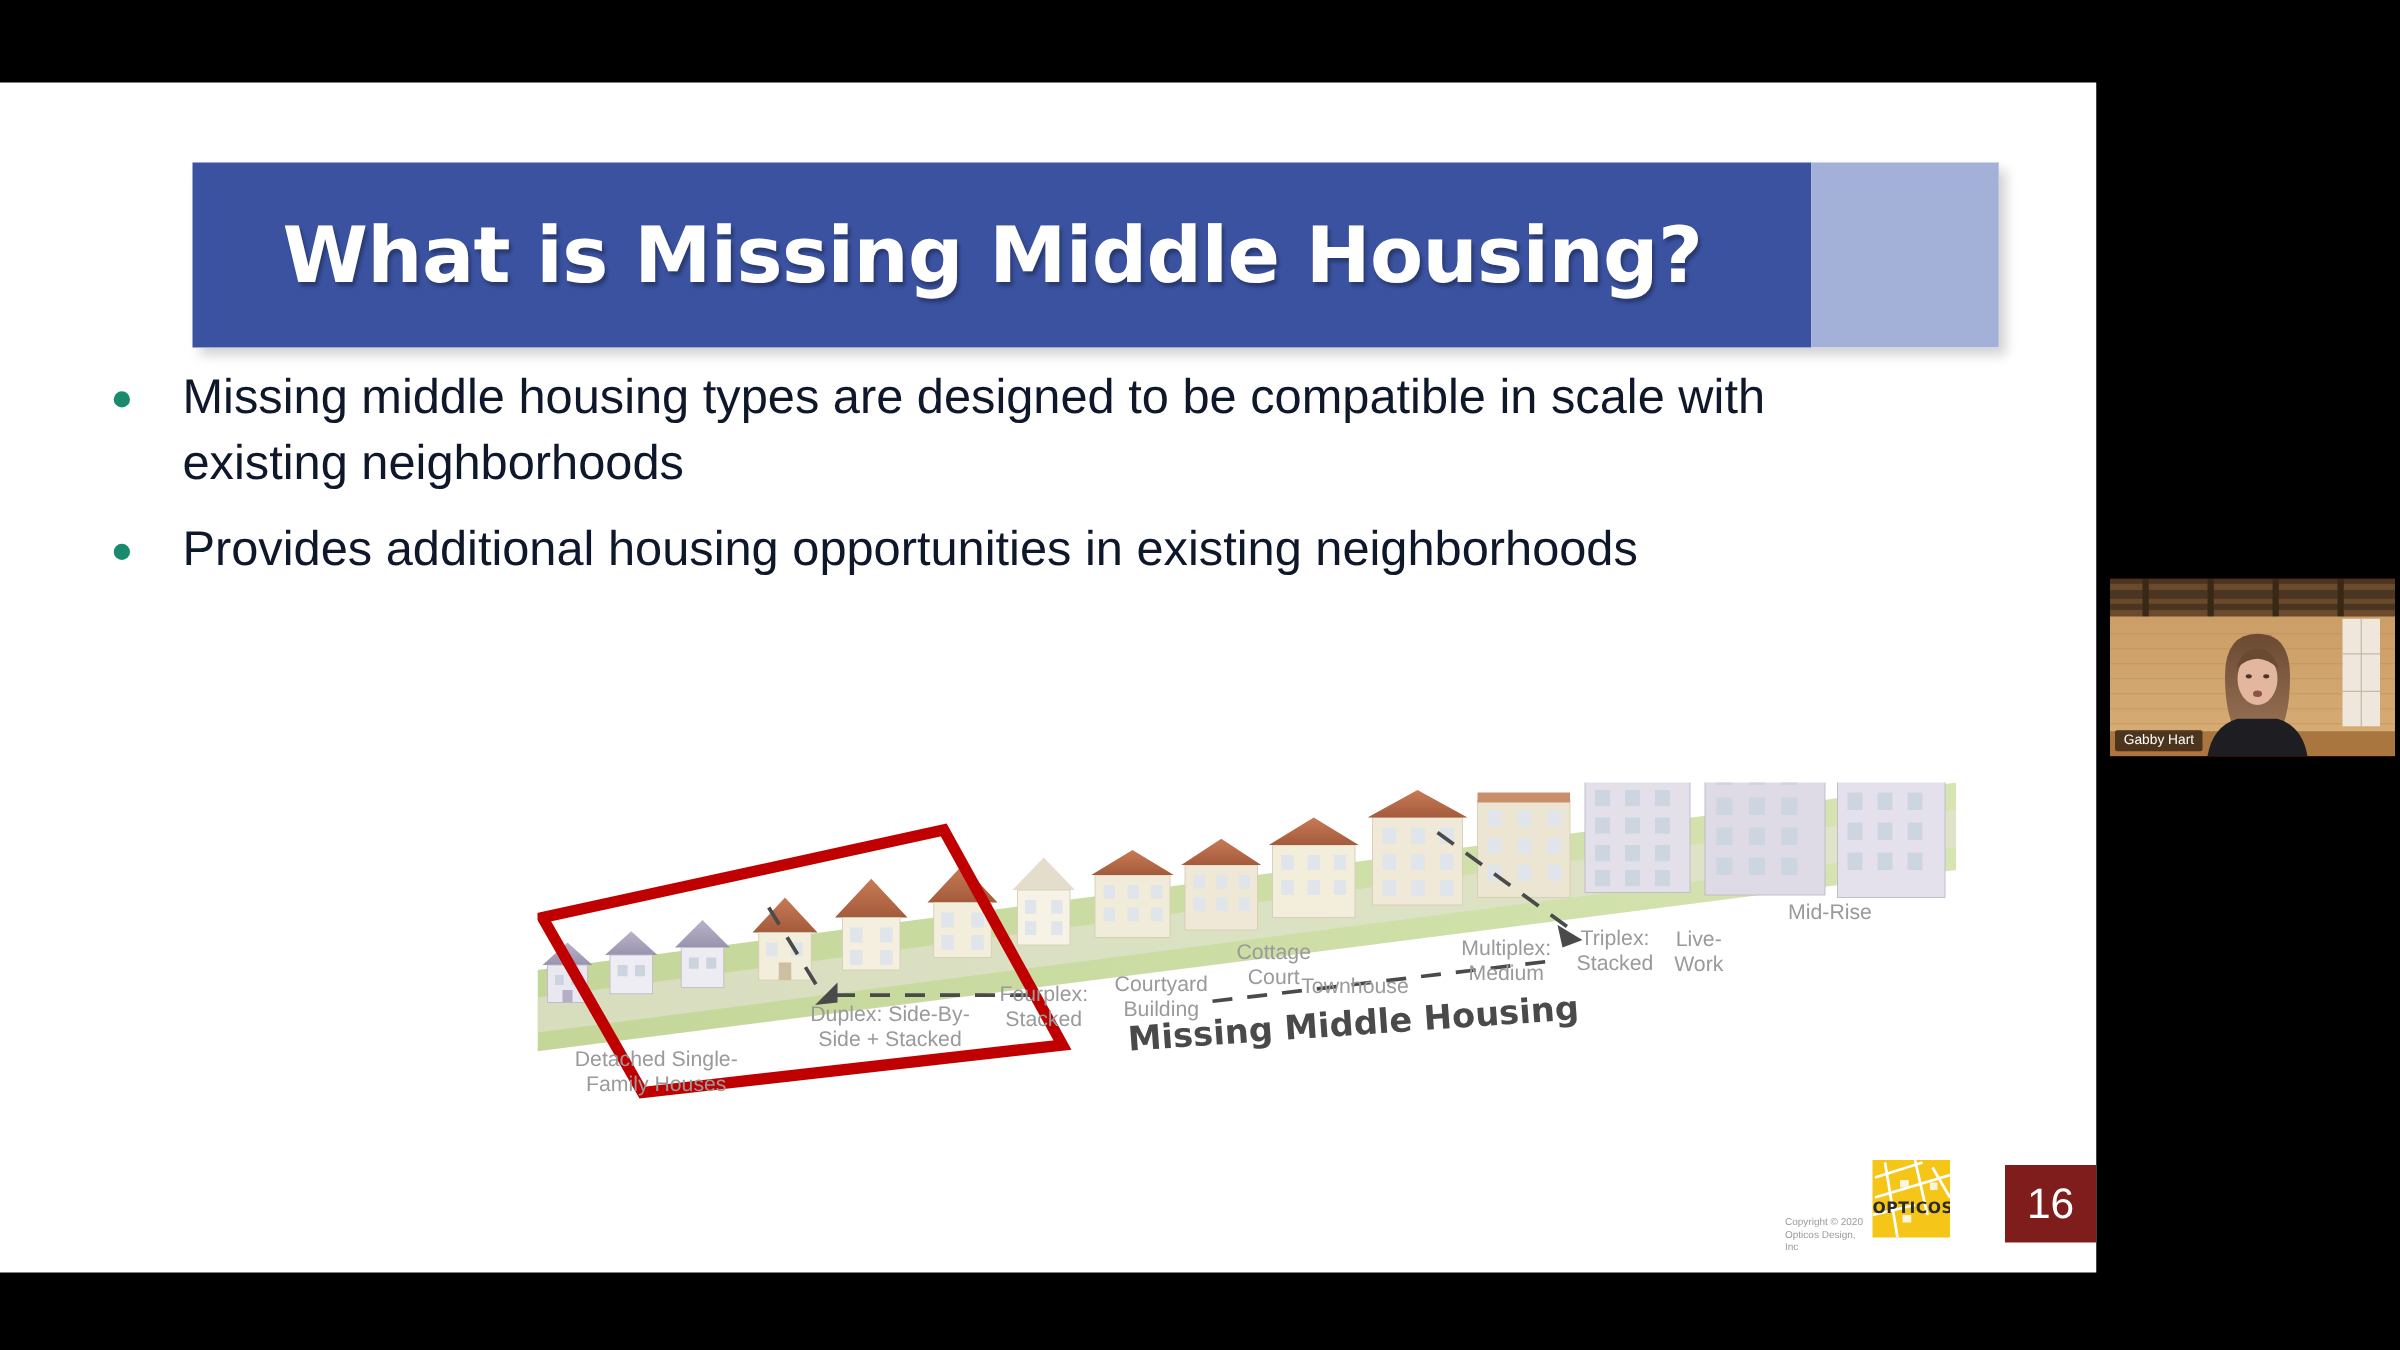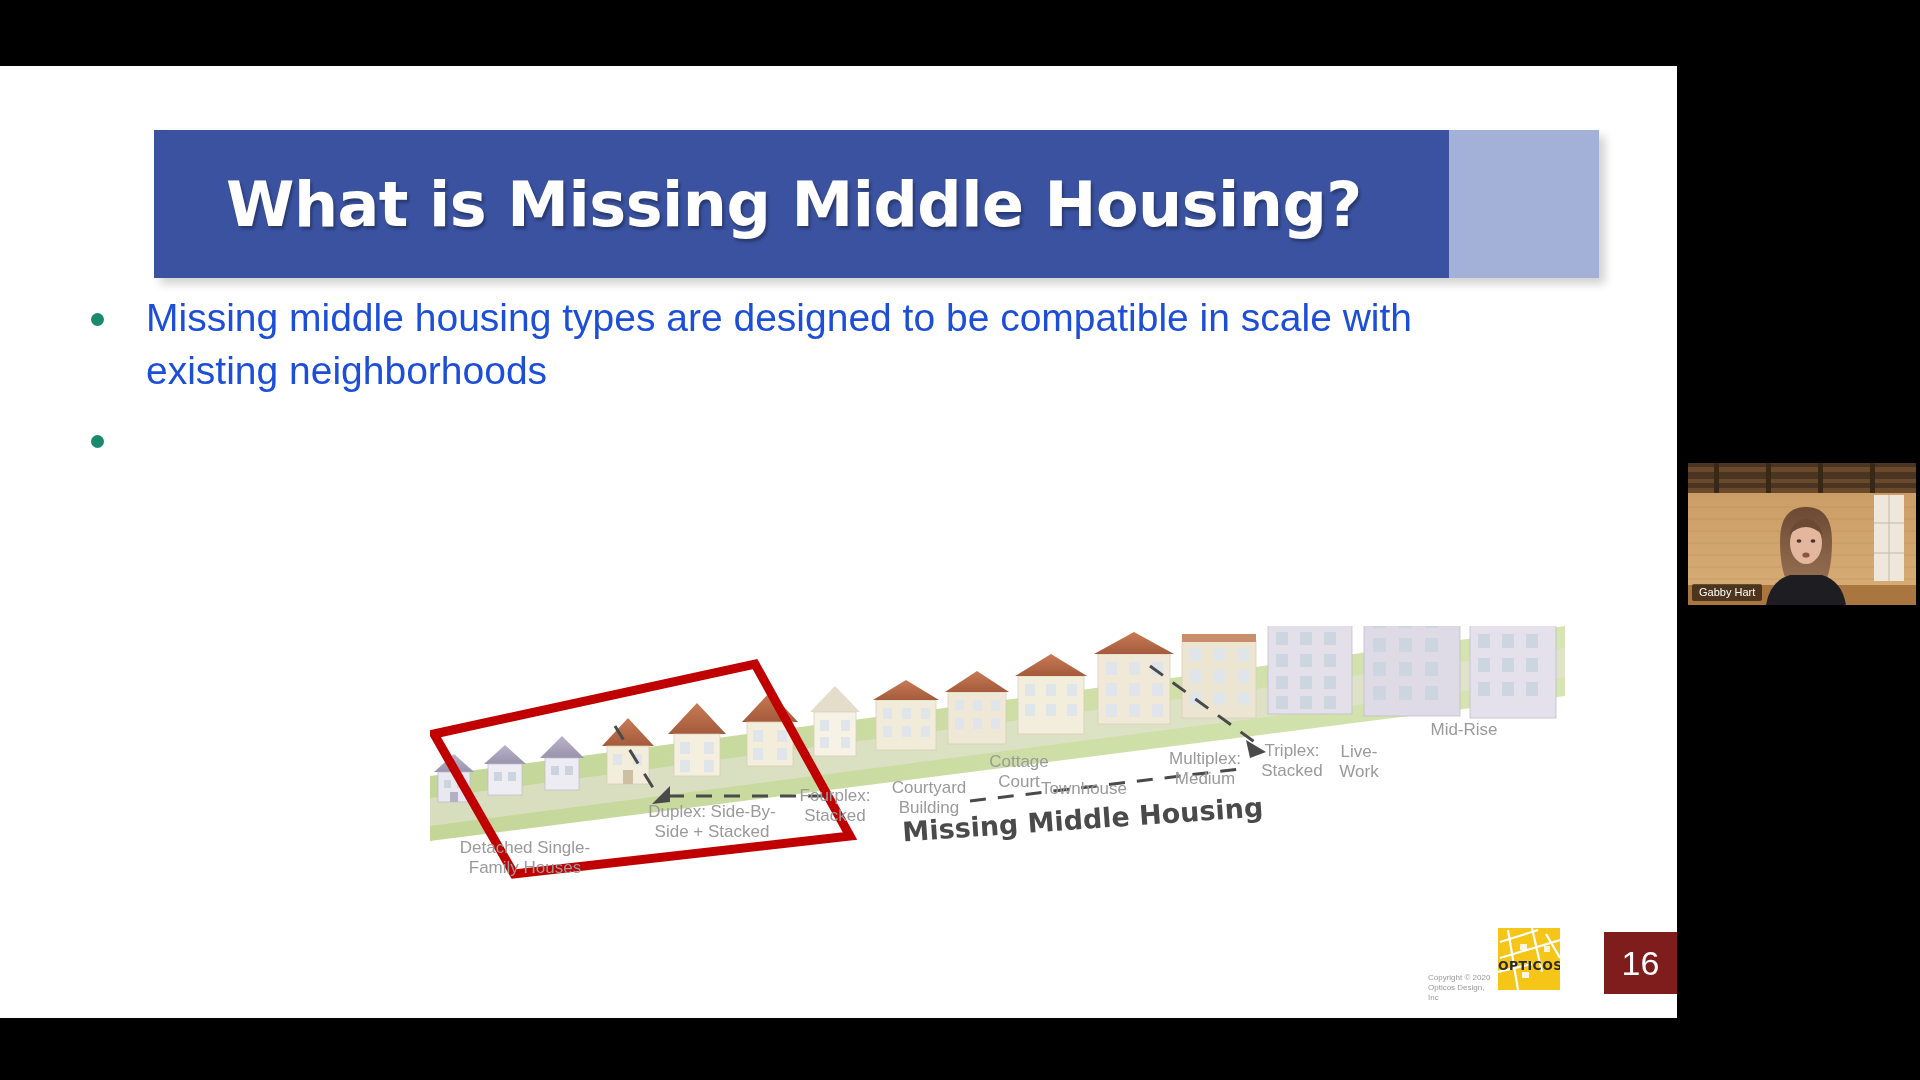--- a/index.html
+++ b/index.html
@@ -69,21 +69,21 @@
     border-radius: 50%;
     background: #1a8a6e;
     margin-top: 22px;
     margin-right: 42px;
     margin-left: 13px;
   }
   .bullet-text {
     font-family: "Liberation Sans", sans-serif;
     font-size: 39px;
     line-height: 1.36;
-    color: #1d4ed8;
+    color: #0f172a;
     font-weight: 400;
     max-width: 1390px;
   }
 
   
   .diagram {
     position: absolute;
     left: 430px; top: 560px;
     width: 1135px; height: 370px;
   }
@@ -190,20 +190,21 @@
       <div class="title-text">What is Missing Middle Housing?</div>
     </div>
 
     <div class="bullets">
       <div class="bullet-row">
         <span class="bullet-dot"></span>
         <span class="bullet-text">Missing middle housing types are designed to be compatible in scale with existing neighborhoods</span>
       </div>
       <div class="bullet-row">
         <span class="bullet-dot"></span>
+        <span class="bullet-text">Provides additional housing opportunities in existing neighborhoods</span>
       </div>
     </div>
 
     <div class="diagram">
 
       <svg class="diagram-canvas" viewBox="0 0 1135 370" preserveAspectRatio="none">
         <defs>
           <linearGradient id="gGround" x1="0" y1="0" x2="1" y2="0">
             <stop offset="0" stop-color="#b9cf86"></stop>
             <stop offset="1" stop-color="#cfe0a4"></stop>

